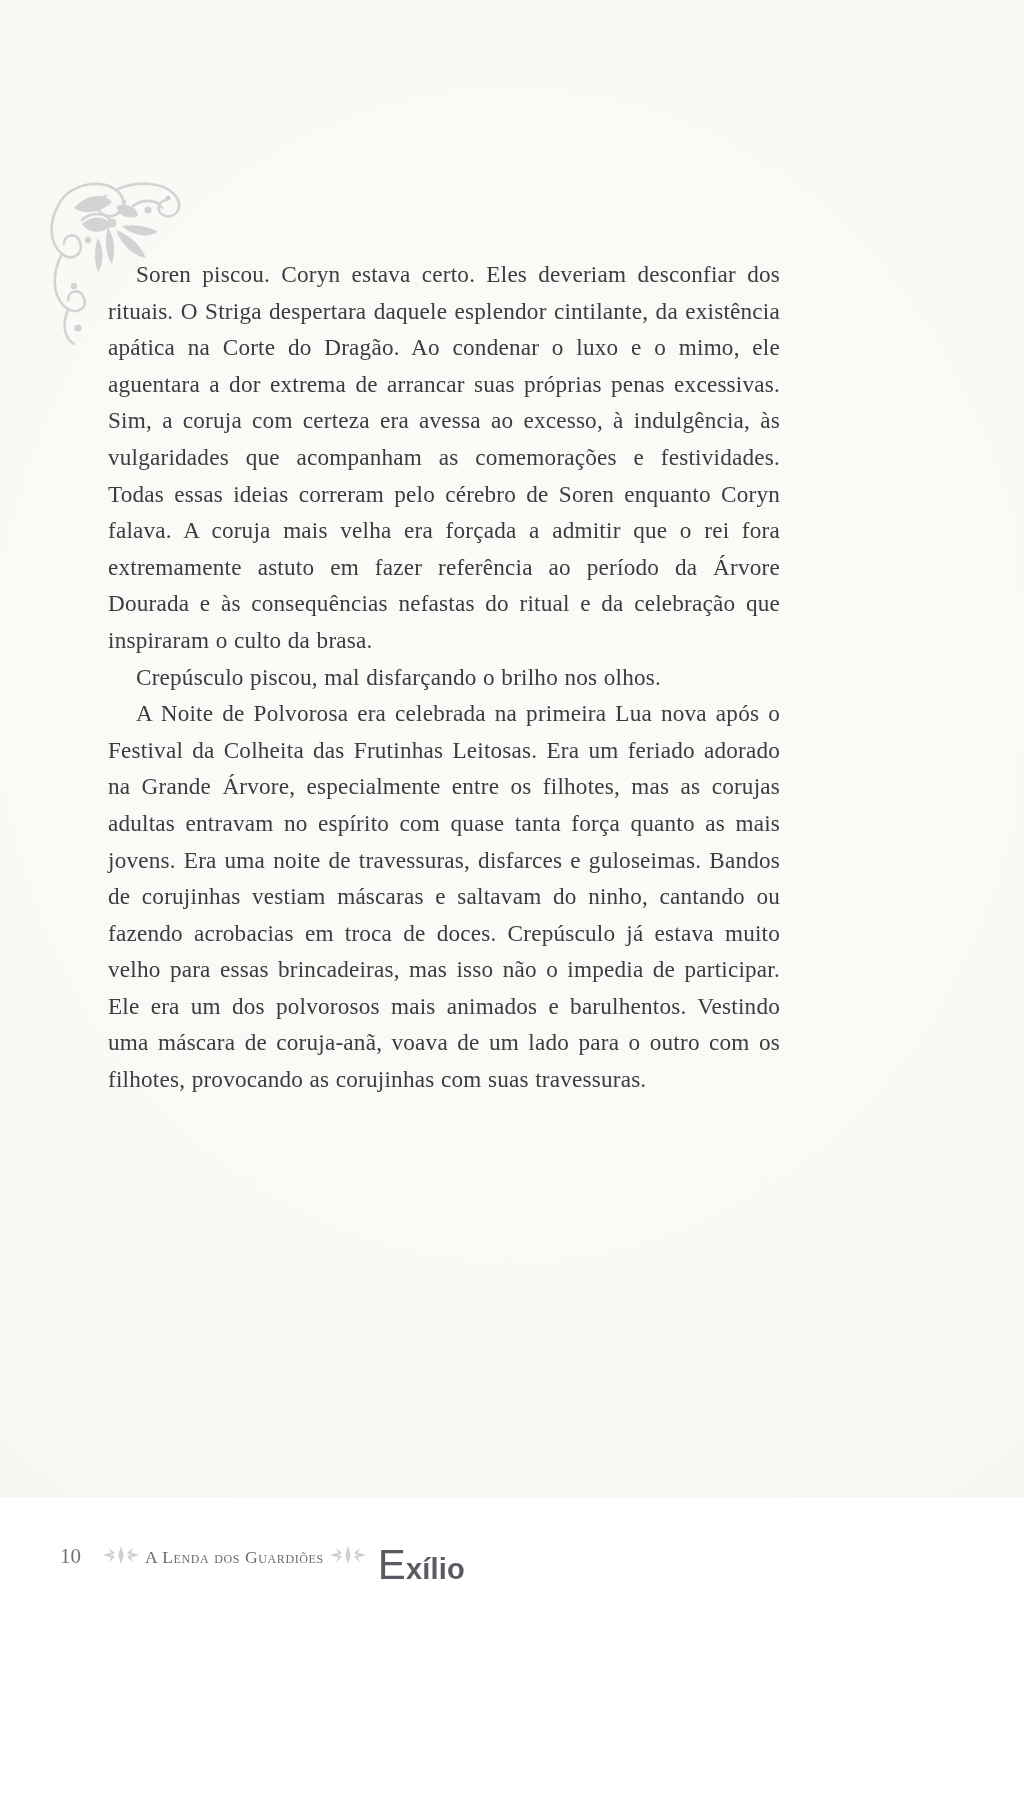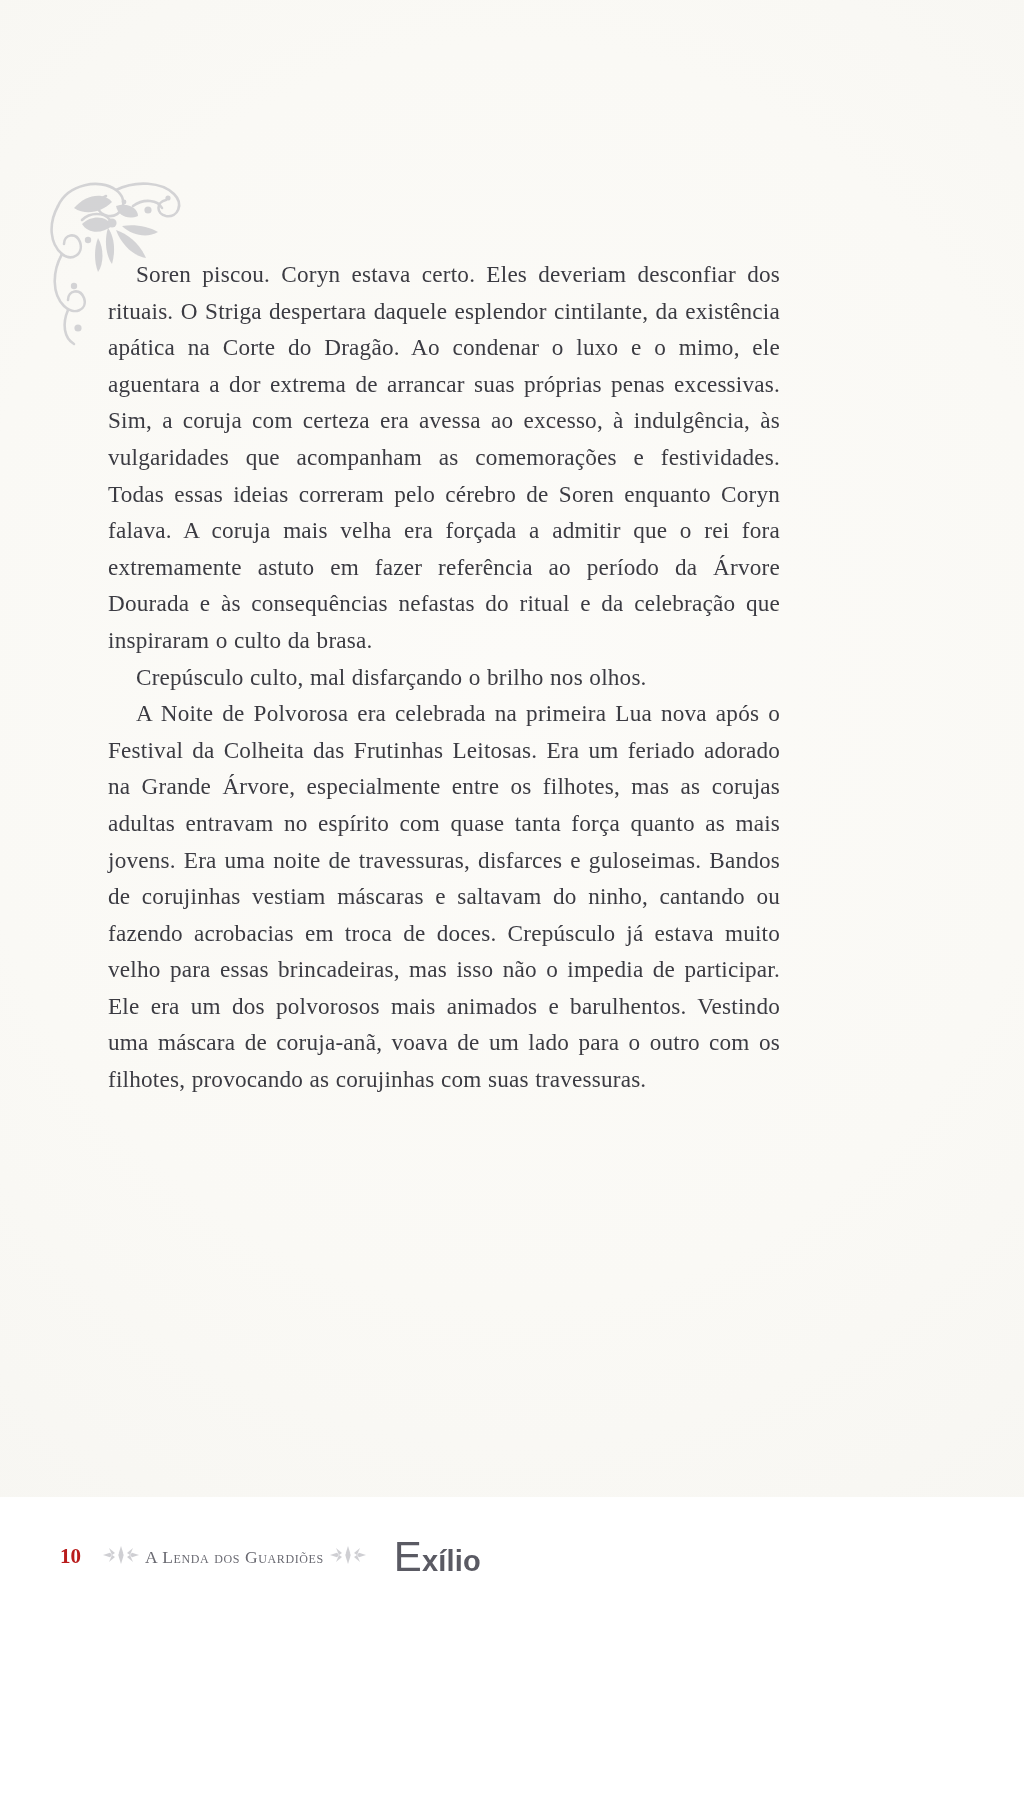--- a/index.html
+++ b/index.html
@@ -74,25 +74,24 @@
     left: 60px;
     top: 1528px;
     width: 700px;
     display: flex;
     align-items: baseline;
     gap: 0;
     color: #6d6d75;
   }
   .folio {
     font-size: 21px;
-    color: #b91c1c;
+    color: #737373;
     font-family: "Liberation Serif", "DejaVu Serif", serif;
     margin-right: 20px;
     line-height: 1;
-    font-weight: bold;
   }
   .orn-flake {
     display: inline-block;
     width: 40px;
     height: 22px;
     opacity: 0.55;
     position: relative;
     top: 3px;
   }
   .orn-flake svg { display:block; width:100%; height:100%; }
@@ -105,24 +104,24 @@
     white-space: nowrap;
     margin: 8px 4px;
     line-height: 1;
   }
   .book-title {
     font-family: "Liberation Sans", "DejaVu Sans", sans-serif;
     font-size: 31px;
     font-weight: 700;
     color: #5a5a63;
     letter-spacing: 0.2px;
-    margin-left: 26px;
+    margin-left: 10px;
     line-height: 1;
     position: relative;
-    top: 8px;
+    top: 16px;
   }
   .book-title .cap {
     font-size: 42px;
     font-weight: 400;
     line-height: 1;
   }
   .book-title .rest {
     font-size: 29px;
     font-weight: 700;
   }
@@ -164,21 +163,21 @@
         <circle cx="50" cy="72" r="3.2"></circle>
         <circle cx="36" cy="118" r="3.2"></circle>
         <circle cx="40" cy="160" r="3.6"></circle>
         <circle cx="86" cy="34" r="2.4"></circle>
       </g>
     </svg>
   </div>
 
   <div class="text-block">
     <p class="body-par indent">Soren piscou. Coryn estava certo. Eles deveriam desconfiar dos rituais. O Striga despertara daquele esplendor cintilante, da existência apática na Corte do Dragão. Ao condenar o luxo e o mimo, ele aguentara a dor extrema de arrancar suas próprias penas excessivas. Sim, a coruja com certeza era avessa ao excesso, à indulgência, às vulgaridades que acompanham as comemorações e festividades. Todas essas ideias correram pelo cérebro de Soren enquanto Coryn falava. A coruja mais velha era forçada a admitir que o rei fora extremamente astuto em fazer referência ao período da Árvore Dourada e às consequências nefastas do ritual e da celebração que inspiraram o culto da brasa.</p>
-    <p class="body-par indent">Crepúsculo culto, mal disfarçando o brilho nos olhos.</p>
+    <p class="body-par indent">Crepúsculo piscou, mal disfarçando o brilho nos olhos.</p>
     <p class="body-par indent">A Noite de Polvorosa era celebrada na primeira Lua nova após o Festival da Colheita das Frutinhas Leitosas. Era um feriado adorado na Grande Árvore, especialmente entre os filhotes, mas as corujas adultas entravam no espírito com quase tanta força quanto as mais jovens. Era uma noite de travessuras, disfarces e guloseimas. Bandos de corujinhas vestiam máscaras e saltavam do ninho, cantando ou fazendo acrobacias em troca de doces. Crepúsculo já estava muito velho para essas brincadeiras, mas isso não o impedia de participar. Ele era um dos polvorosos mais animados e barulhentos. Vestindo uma máscara de coruja-anã, voava de um lado para o outro com os filhotes, provocando as corujinhas com suas travessuras.</p>
   </div>
 
   <div class="page-footer">
     <span class="folio">10</span>
 
     <span class="orn-flake">
       <svg viewBox="0 0 40 22" xmlns="http://www.w3.org/2000/svg">
         <g fill="#a9a9b0">
           <path d="M20,2 L22.2,9 L20,11 L17.8,9 Z"></path>

